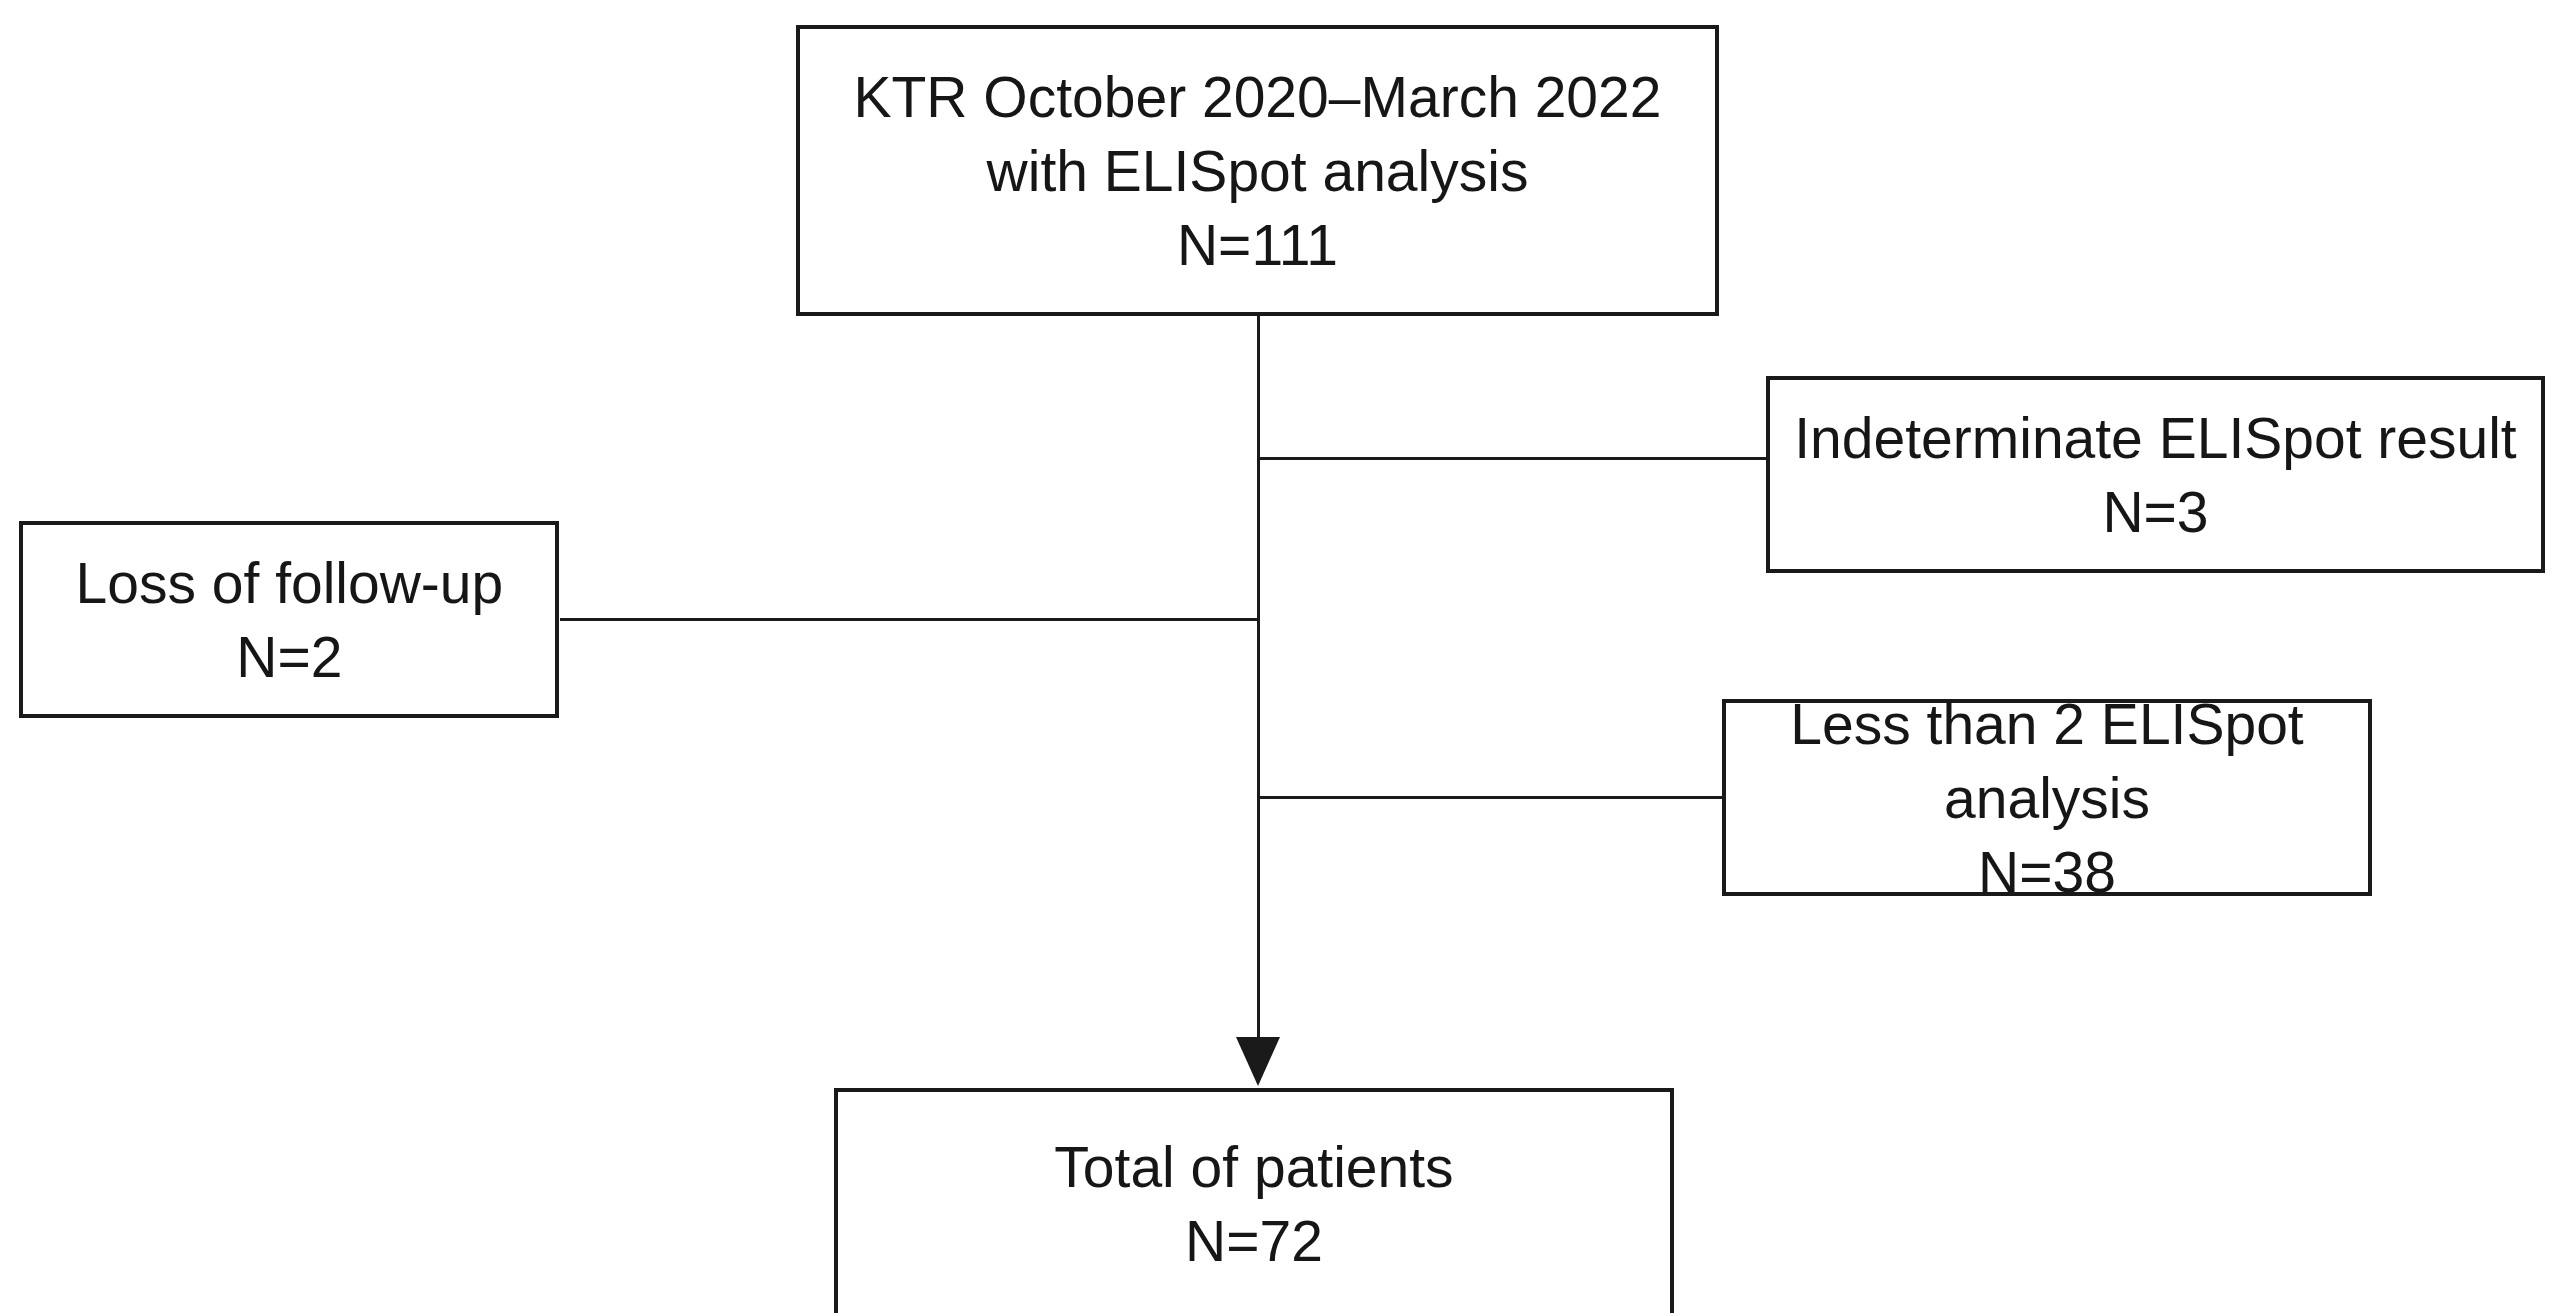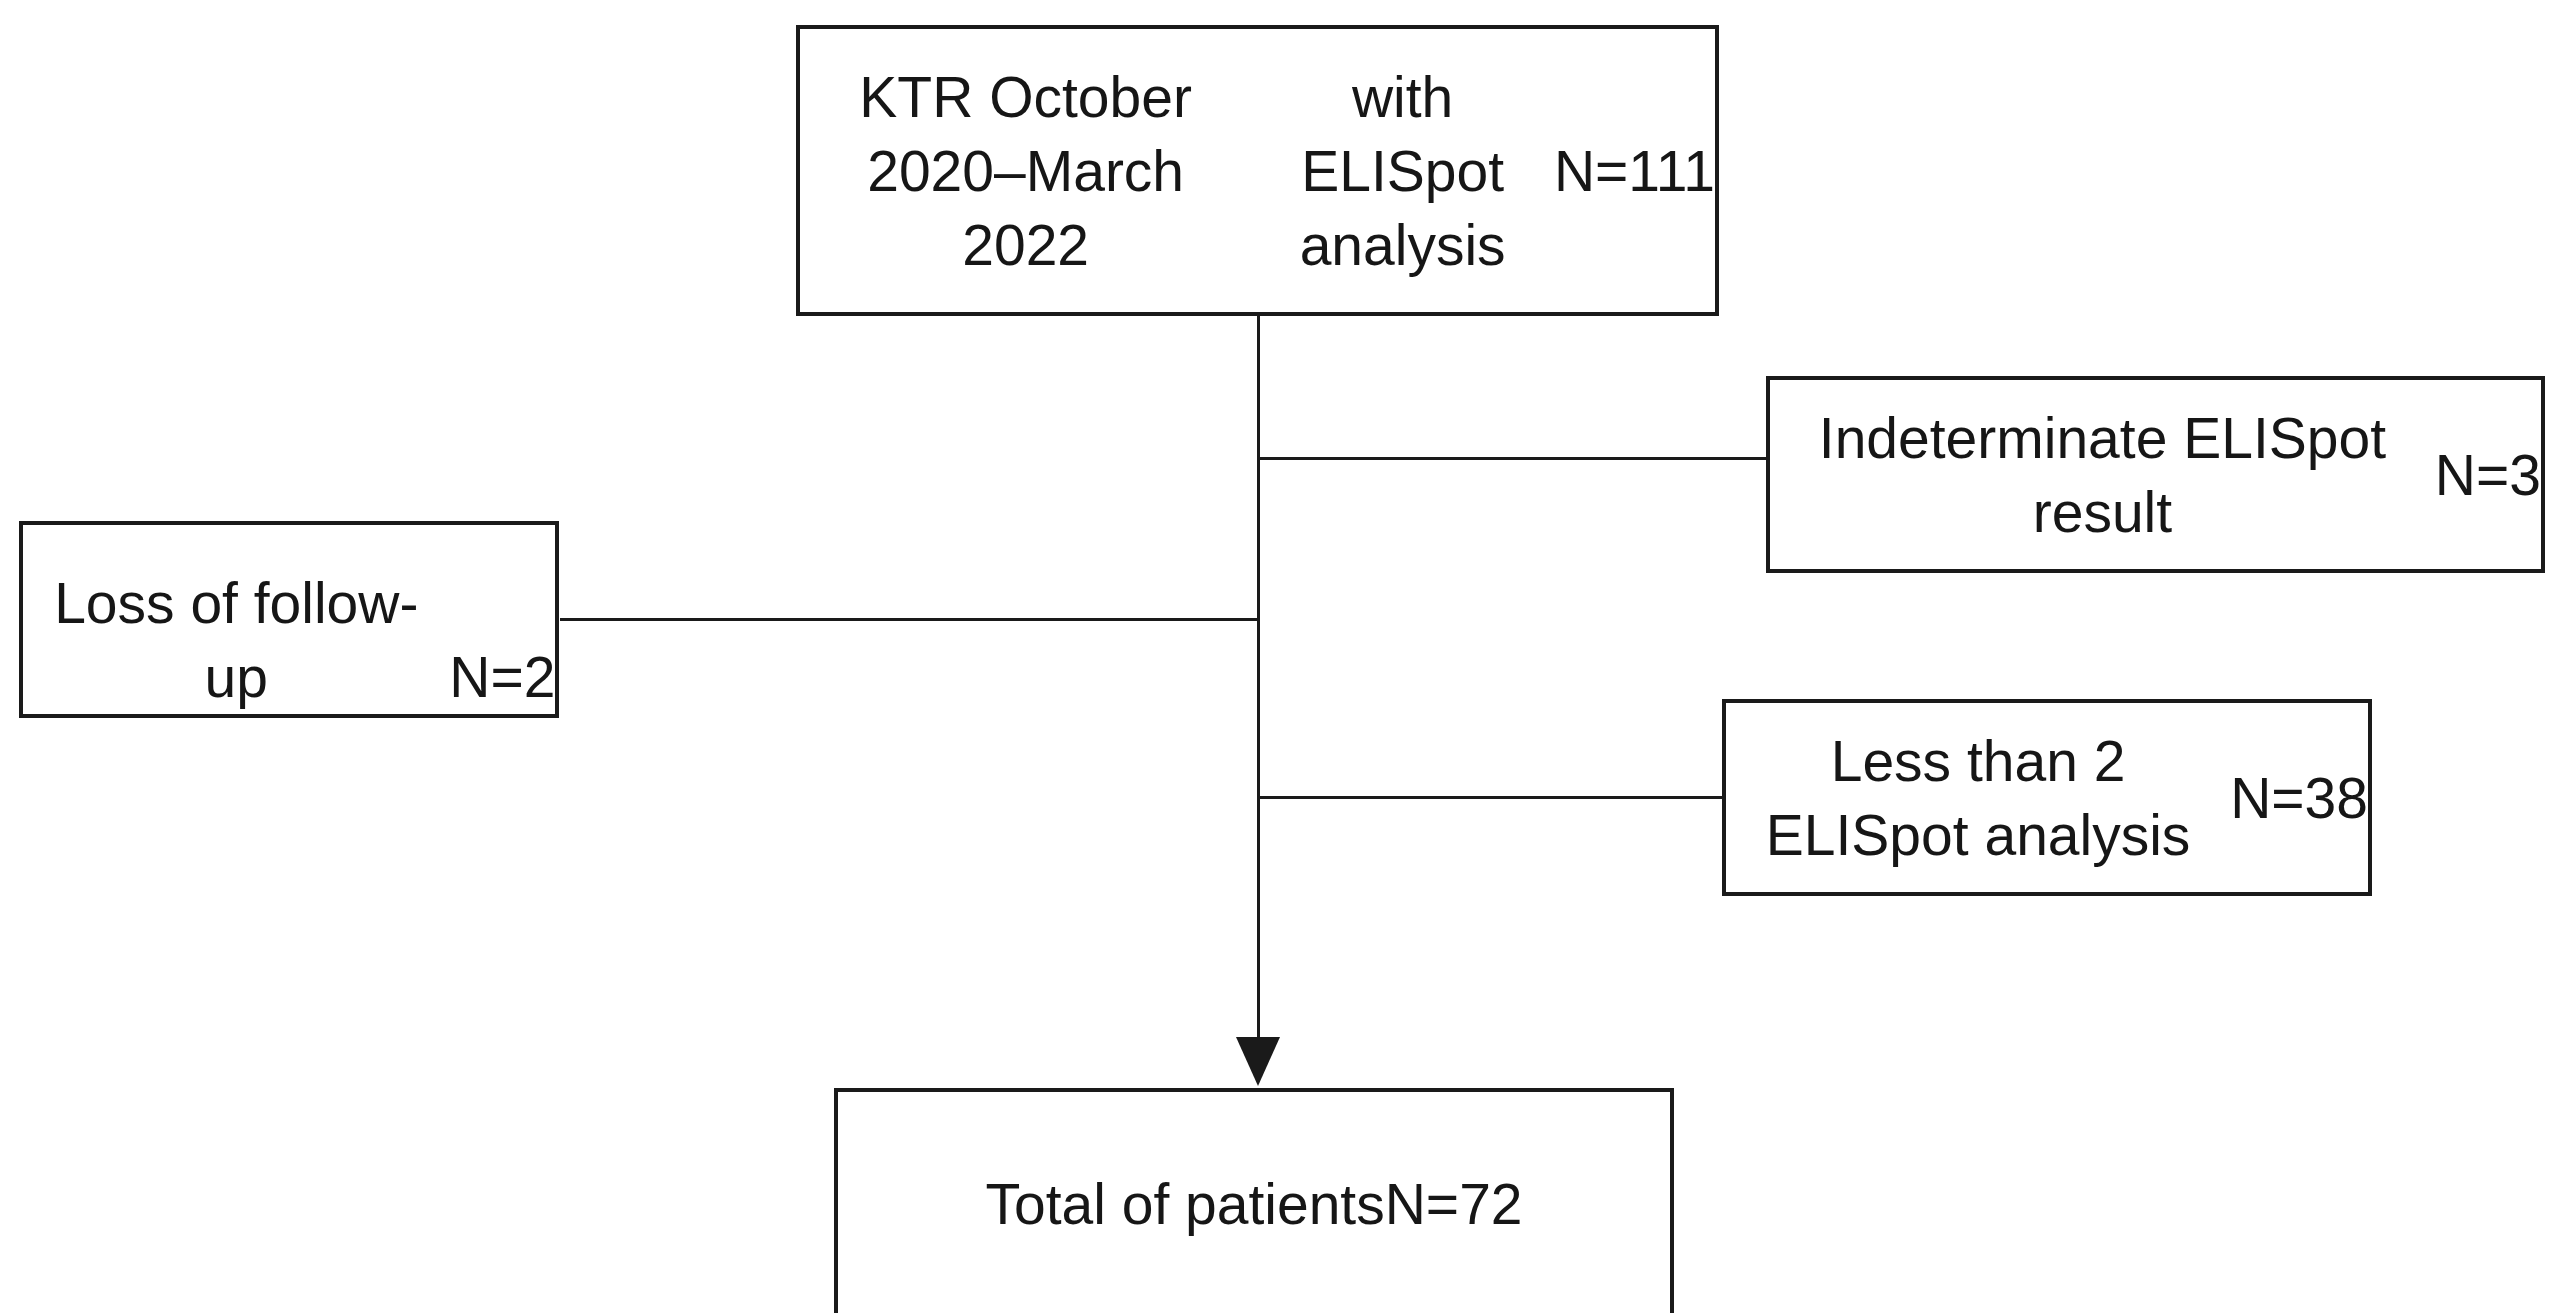--- a/index.html
+++ b/index.html
@@ -15,31 +15,31 @@
     overflow: hidden;
     font-family: "Liberation Sans", "DejaVu Sans", sans-serif;
     color: #161616;
   }
   .node {
     position: absolute;
     box-sizing: border-box;
     background: #ffffff;
     border: 4.6px solid #1a1a1a;
     display: flex;
-    flex-direction: row;
+    flex-direction: column;
     align-items: center;
     justify-content: center;
     text-align: center;
     font-size: 57px;
     line-height: 74px;
     color: #161616;
   }
   .node-population    { left: 796px; top: 25px;   width: 923px; height: 291px; }
   .node-indeterminate { left: 1766px; top: 376px;  width: 779px; height: 197px; }
-  .node-loss          { left: 19.4px;   top: 521px;  width: 540px;  height: 197px; align-items: flex-end; }
+  .node-loss          { left: 19.4px;   top: 521px;  width: 540px;  height: 197px; }
   .node-less          { left: 1722px; top: 699px;  width: 650px; height: 197px; }
   .node-total         { left: 834px; top: 1088px; width: 840px; height: 231px; }
   .connector {
     position: absolute;
     background: #1a1a1a;
   }
   .trunk   { left: 1257px; top: 316px;  width: 3.1px;   height: 724px; }
   .branch-indeterminate { left: 1259px; top: 457px;  width: 508px; height: 3.1px; }
   .branch-loss          { left: 560px;  top: 618px;  width: 699px; height: 3.1px; }
   .branch-less          { left: 1259px; top: 796px; width: 508px; height: 3.1px; }

